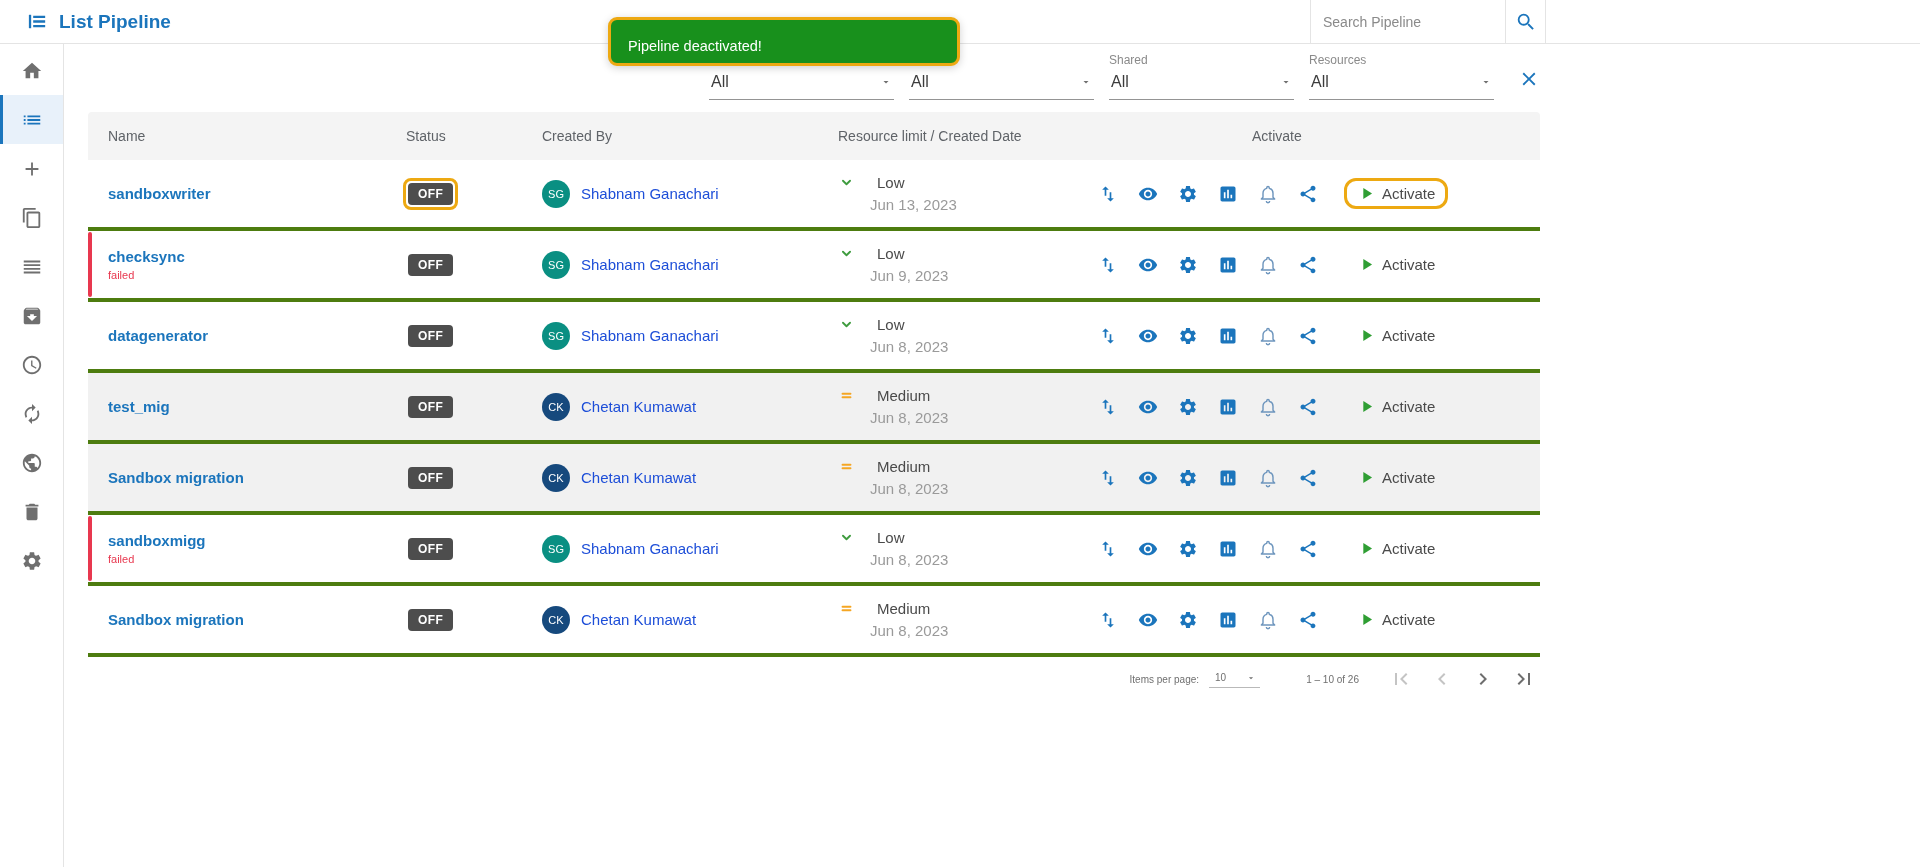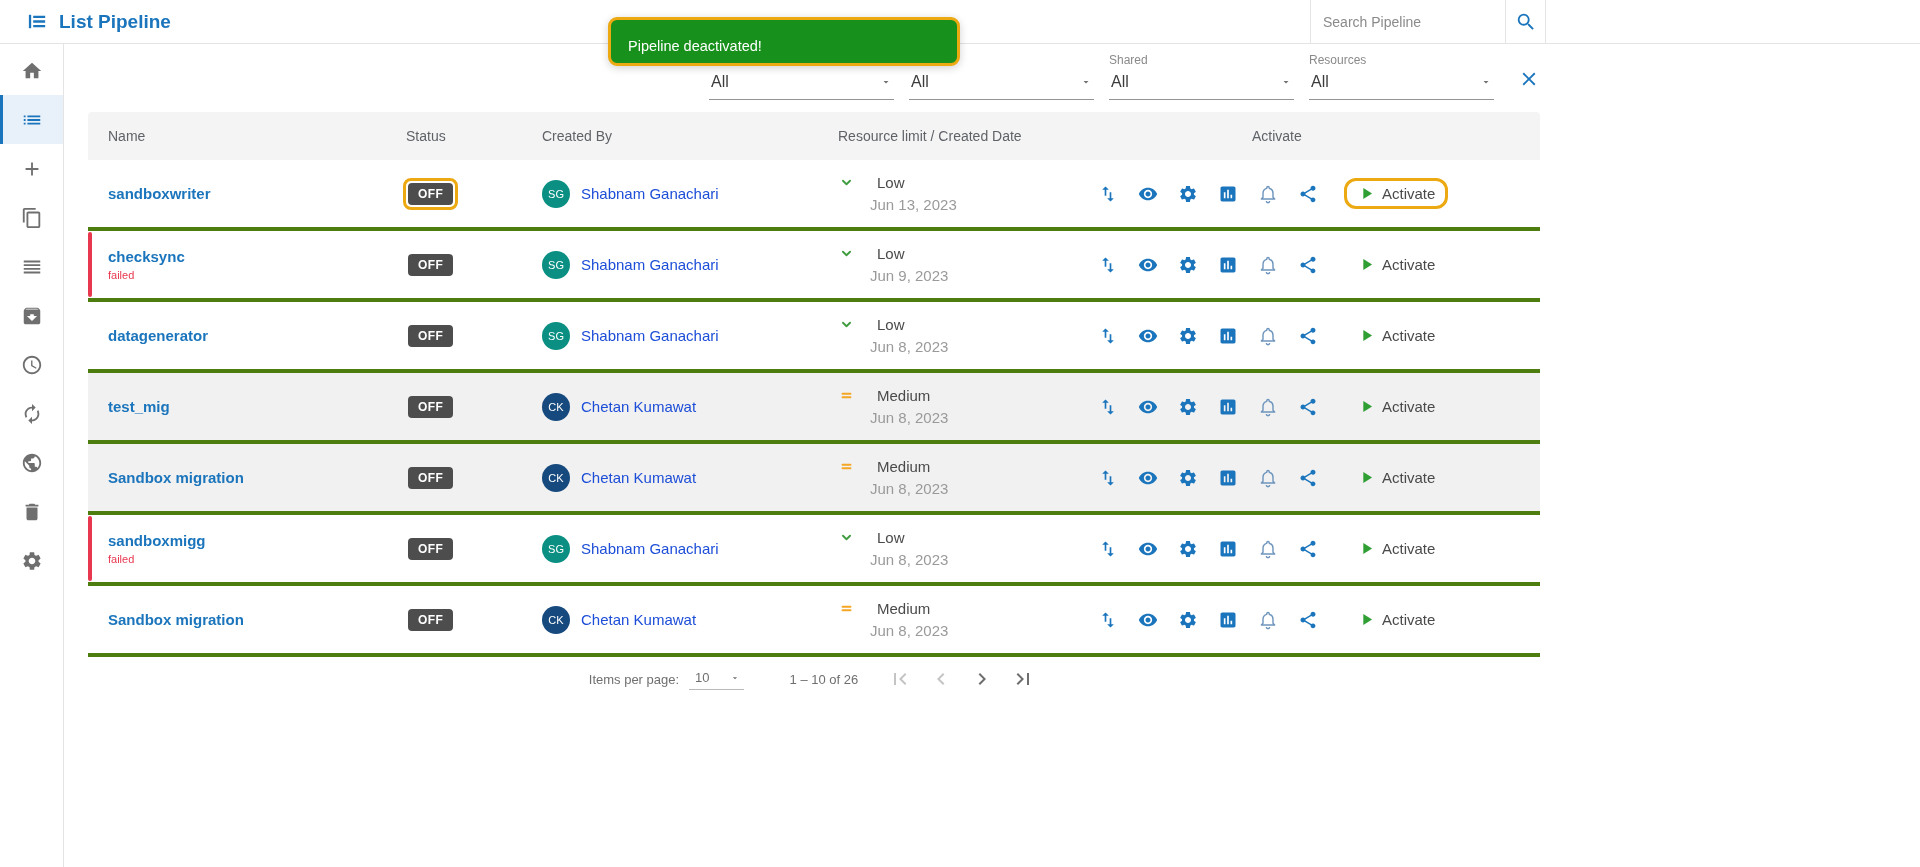--- a/index.html
+++ b/index.html
@@ -69,21 +69,21 @@
   .cell-actions{display:flex;align-items:center;gap:20px;padding-left:10px}
   .action-icon{color:#1b75bc;cursor:pointer;display:flex}
   .action-icon svg{width:20px;height:20px;fill:currentColor}
   .action-icon.alarm{color:#6d95bd}
   .activate-btn{display:flex;align-items:center;gap:6px;border:3px solid transparent;border-radius:12px;padding:3px 10px;margin-left:6px;cursor:pointer;background:transparent;font-family:inherit}
   .row.highlight .activate-btn{border-color:#eda912}
   .activate-btn svg{width:19px;height:19px;fill:#2f9e33;flex:none}
   .activate-label{font-size:15px;color:#4a4a4a}
 
   
-  .paginator{height:44px;display:flex;align-items:center;justify-content:center;color:#6f6f6f;font-size:13px;padding-right:4px}
+  .paginator{height:44px;display:flex;align-items:center;justify-content:flex-end;color:#6f6f6f;font-size:10px;padding-right:4px}
   .ipp{display:flex;align-items:center;gap:10px}
   .ipp-select{display:flex;align-items:center;gap:20px;border-bottom:1px solid #b9b9b9;padding:2px 4px 4px 6px;cursor:pointer}
   .ipp-select svg{width:10px;height:10px;fill:#6f6f6f}
   .range{margin:0 30px 0 46px}
   .pg-btns{display:flex;align-items:center;gap:17px}
   .pg-btn{cursor:pointer;display:flex}
   .pg-btn svg{width:24px;height:24px;fill:#6e6e6e}
   .pg-btn.disabled svg{fill:#c4c4c4}
   .pg-btn.disabled{cursor:default}
 </style>

